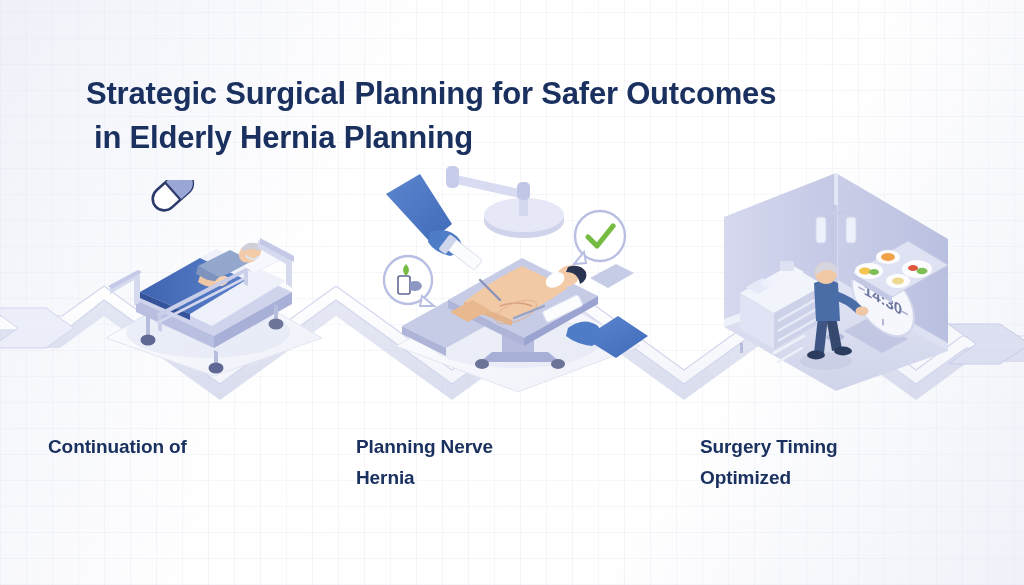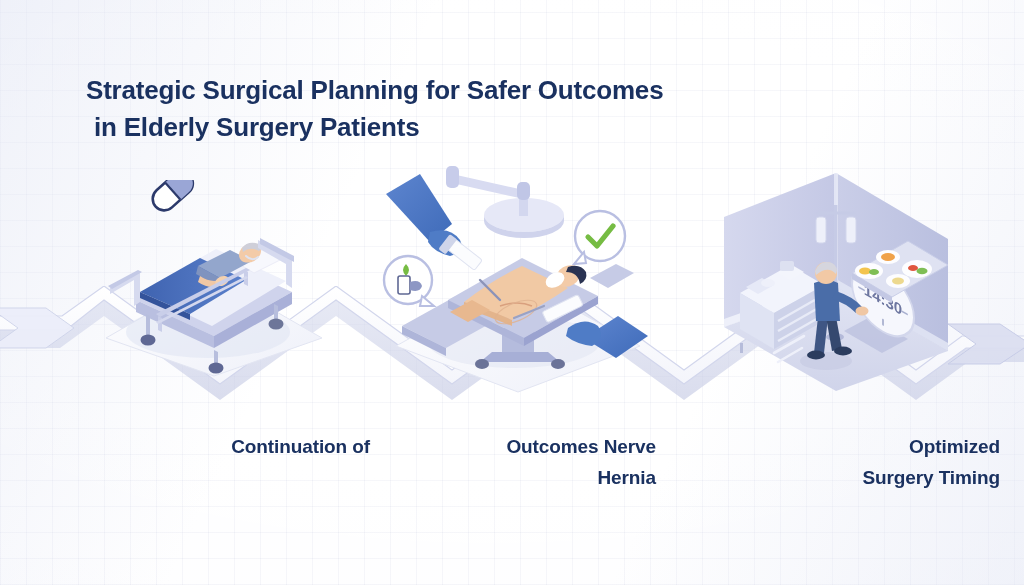--- a/index.html
+++ b/index.html
@@ -64,32 +64,32 @@
   #scene-2 { left: 372px; top: 160px; width: 290px; height: 235px; }
   #scene-3 { left: 712px; top: 165px; width: 250px; height: 230px; }
 
   
   #title {
     position: absolute;
     left: 86px;
     top: 72px;
     width: 740px;
     color: #1a3160;
-    font-size: 26px;
+    font-size: 31px;
     font-weight: bold;
     line-height: 1.42;
     letter-spacing: -0.2px;
   }
   #title .l2 { display: block; padding-left: 8px; }
 
   
   .caption {
     position: absolute;
     top: 432px;
-    text-align: right;
+    text-align: left;
     color: #1a3160;
     font-size: 19px;
     font-weight: bold;
     line-height: 1.62;
     letter-spacing: -0.1px;
   }
   #caption-1 { left: 48px;  width: 322px; }
   #caption-2 { left: 356px; width: 300px; }
   #caption-3 { left: 700px; width: 300px; }
 </style>
@@ -355,30 +355,30 @@
       <path d="M 124,126 Q 142,132 150,142 L 144,148 Q 134,138 120,134 Z" fill="#4a6da8"></path>
       <ellipse cx="150" cy="146" rx="6.5" ry="4.6" fill="#f0c7a4"></ellipse>
 
       <circle cx="114" cy="108" r="11" fill="#f2c9a5"></circle>
       <path d="M 103,106 Q 108,94 120,98 Q 127,102 124,109 Q 116,100 104,110 Z" fill="#d6d6de"></path>
     </g>
   </svg>
 
   <h1 id="title">
     <span class="l1">Strategic Surgical Planning for Safer Outcomes</span>
-    <span class="l2">in Elderly Surgery Patients</span>
+    <span class="l2">in Elderly Hernia Planning</span>
   </h1>
 
   <div class="caption" id="caption-1">
     <div>Continuation of</div>
   </div>
 
   <div class="caption" id="caption-2">
-    <div>Outcomes Nerve</div>
+    <div>Planning Nerve</div>
     <div>Hernia</div>
   </div>
 
   <div class="caption" id="caption-3">
+    <div>Surgery Timing</div>
     <div>Optimized</div>
-    <div>Surgery Timing</div>
   </div>
 
 </div>
 
 </body></html>

